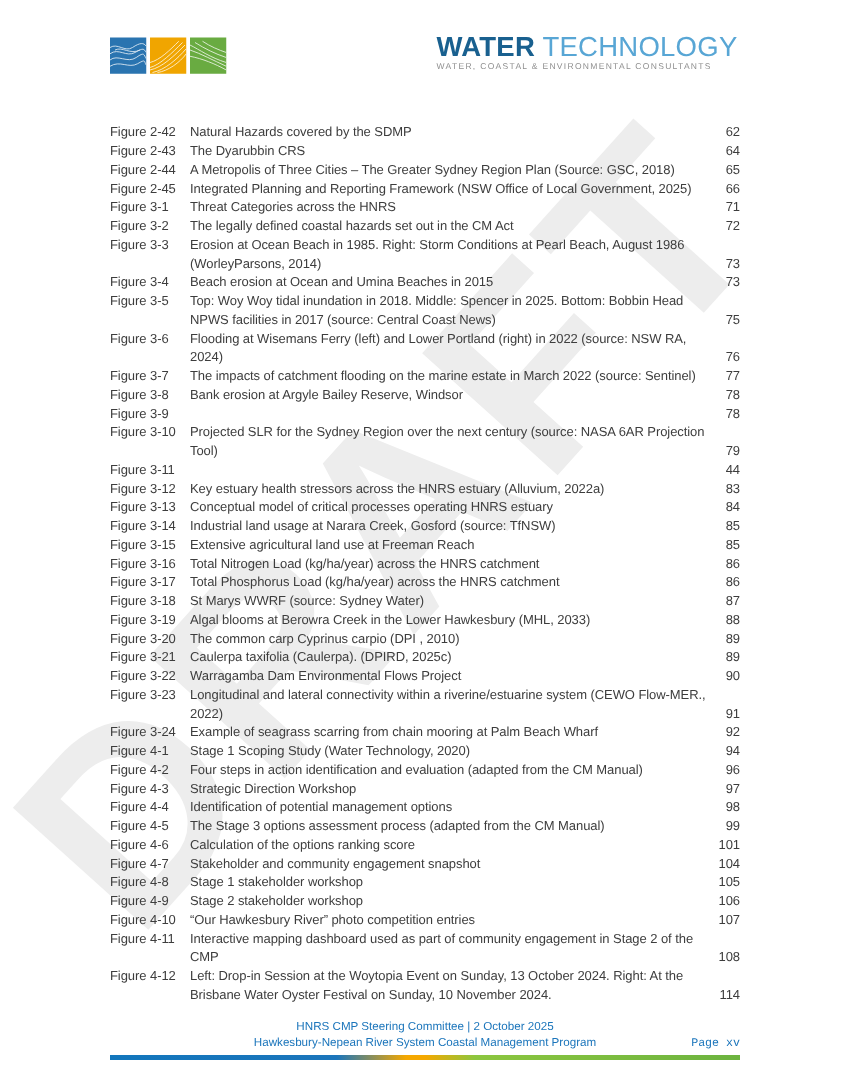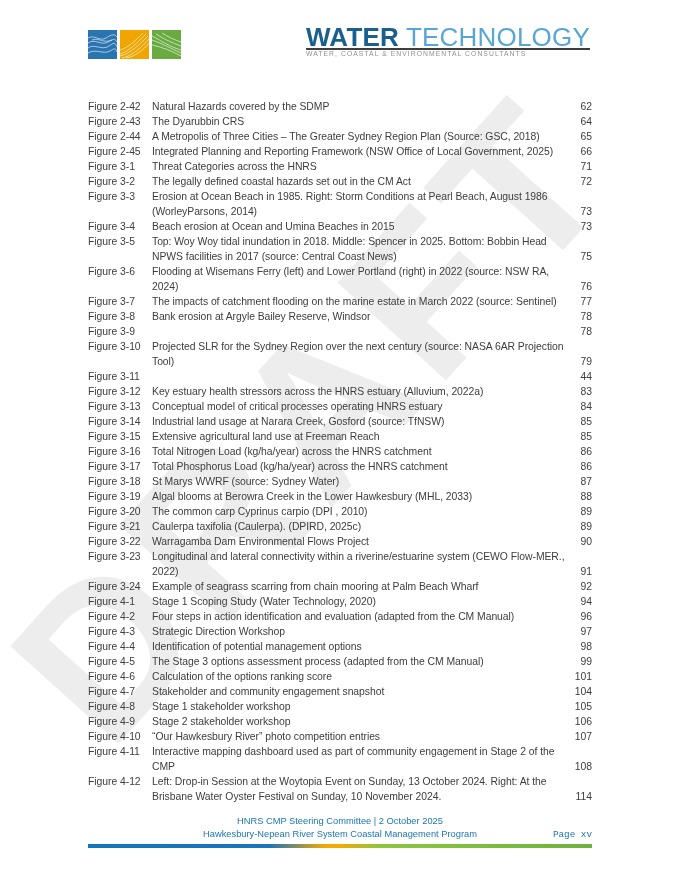--- a/index.html
+++ b/index.html
@@ -25,21 +25,21 @@
     user-select:none;
   }
   
   .logo{position:absolute;left:88px;top:30px;display:flex;gap:3px;z-index:2;}
   .sq{width:29px;height:29px;position:relative;overflow:hidden;}
   .sq svg{position:absolute;left:0;top:0;}
   .sq-blue{background:#2a74b0;}
   .sq-yellow{background:#f0a500;}
   .sq-green{background:#69ab41;}
   .brand{position:absolute;right:85px;top:27px;text-align:left;z-index:2;white-space:nowrap;}
-  .brand-name{font-size:26px;line-height:21px;letter-spacing:0.2px;text-decoration:underline;}
+  .brand-name{font-size:22px;line-height:21px;letter-spacing:0.2px;}
   .brand-name .w1{font-weight:700;color:#19608f;}
   .brand-name .w2{font-weight:400;color:#58a6d5;}
   .brand-tagline{margin-top:2px;font-size:6.8px;letter-spacing:1.05px;color:#8f8f8f;}
   
   .figures-list{
     position:absolute;left:88px;top:99px;width:504px;z-index:1;
     font-size:10.4px;line-height:15px;letter-spacing:-0.05px;
   }
   .row{display:flex;align-items:flex-start;}
   .fig-label{flex:0 0 64px;}

